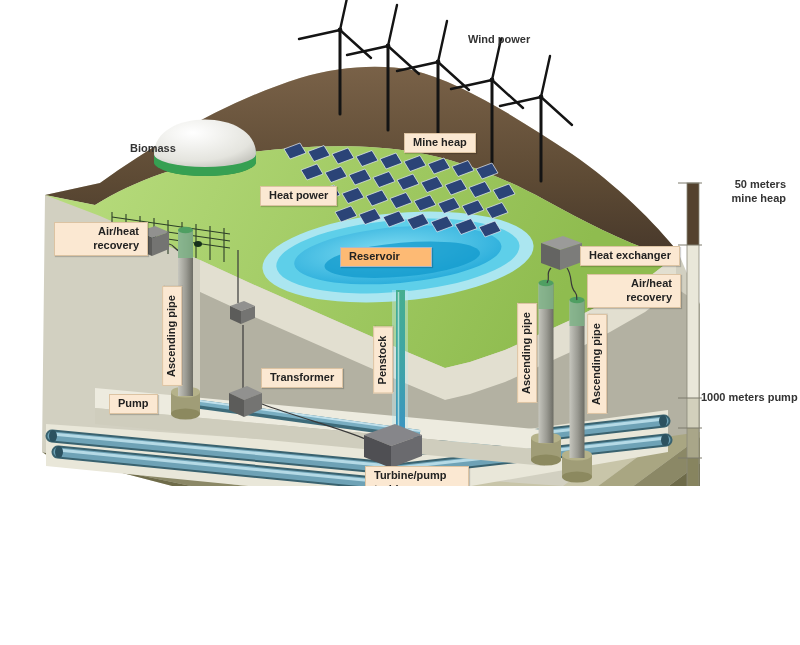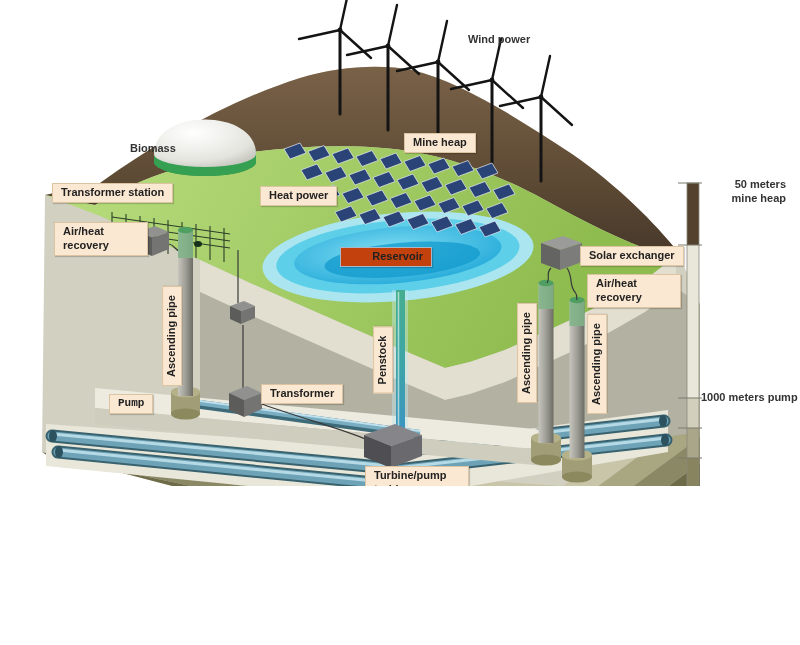--- a/index.html
+++ b/index.html
@@ -2,22 +2,22 @@
 <html><head>
 <meta charset="utf-8">
 <style>
   html,body{margin:0;padding:0;background:#fff;}
   #stage{position:relative;width:800px;height:486px;background:#fff;overflow:hidden;
          font-family:"Liberation Sans",sans-serif;}
   #scene{position:absolute;left:0;top:0;}
   .lbl{position:absolute;font-size:11px;font-weight:bold;color:#222;line-height:1.25;}
   .box{background:#fbe8d2;border:1px solid #dcc3a2;padding:2px 8px;
        box-shadow:1px 1px 1px rgba(0,0,0,.18);white-space:nowrap;}
-  .wrap{white-space:normal;text-align:left;}
-  .blue{background:#c2410c;border-color:#a8b8cc;text-align:right;}
+  .wrap{white-space:normal;text-align:right;}
+  .blue{background:#fdba74;border-color:#a8b8cc;text-align:left;}
   .plain{color:#333;}
   .vlbl{transform:translate(-50%,-50%) rotate(-90deg);transform-origin:center;}
 </style>
 </head>
 <body>
 
 <div id="stage">
 <svg id="scene" width="800" height="645" viewBox="0 0 800 645">
   <defs>
     <linearGradient id="gHill" x1="0" y1="60" x2="0" y2="260" gradientUnits="userSpaceOnUse">
@@ -278,28 +278,27 @@
       <line x1="678" y1="428" x2="702" y2="428"></line>
       <line x1="678" y1="458" x2="702" y2="458"></line>
       <line x1="678" y1="488" x2="702" y2="488"></line>
     </g>
   </g>
 </svg>
 
 <div class="lbl plain" style="left:468px;top:33px;">Wind power</div>
 <div class="lbl plain" style="left:130px;top:142px;">Biomass</div>
 <div class="lbl box" style="left:404px;top:133px;">Mine heap</div>
-<div class="lbl box" style="left:52px;top:183px;">Transformer station</div>
 <div class="lbl box wrap" style="left:54px;top:222px;width:76px;white-space:normal;">Air/heat recovery</div>
 <div class="lbl box" style="left:260px;top:186px;">Heat power</div>
 <div class="lbl box blue" style="left:340px;top:247px;width:74px;">Reservoir</div>
-<div class="lbl box" style="left:580px;top:246px;">Solar exchanger</div>
+<div class="lbl box" style="left:580px;top:246px;">Heat exchanger</div>
 <div class="lbl box wrap" style="left:587px;top:274px;width:76px;white-space:normal;">Air/heat recovery</div>
 <div class="lbl box vlbl" style="left:172px;top:336px;">Ascending pipe</div>
 <div class="lbl box vlbl" style="left:527px;top:353px;">Ascending pipe</div>
 <div class="lbl box vlbl" style="left:597px;top:364px;">Ascending pipe</div>
 <div class="lbl box vlbl" style="left:383px;top:360px;">Penstock</div>
-<div class="lbl box" style="left:261px;top:384px;">Transformer</div>
-<div class="lbl box" style="left:109px;top:394px;font-family:Liberation Mono, monospace;">Pump</div>
+<div class="lbl box" style="left:261px;top:368px;">Transformer</div>
+<div class="lbl box" style="left:109px;top:394px;">Pump</div>
 <div class="lbl box" style="left:365px;top:466px;width:86px;white-space:normal;">Turbine/pump turbine</div>
 <div class="lbl plain" style="left:720px;top:178px;width:66px;text-align:right;">50 meters mine heap</div>
 <div class="lbl plain" style="left:701px;top:391px;white-space:nowrap;">1000 meters pump</div>
 </div>
 
 </body></html>

